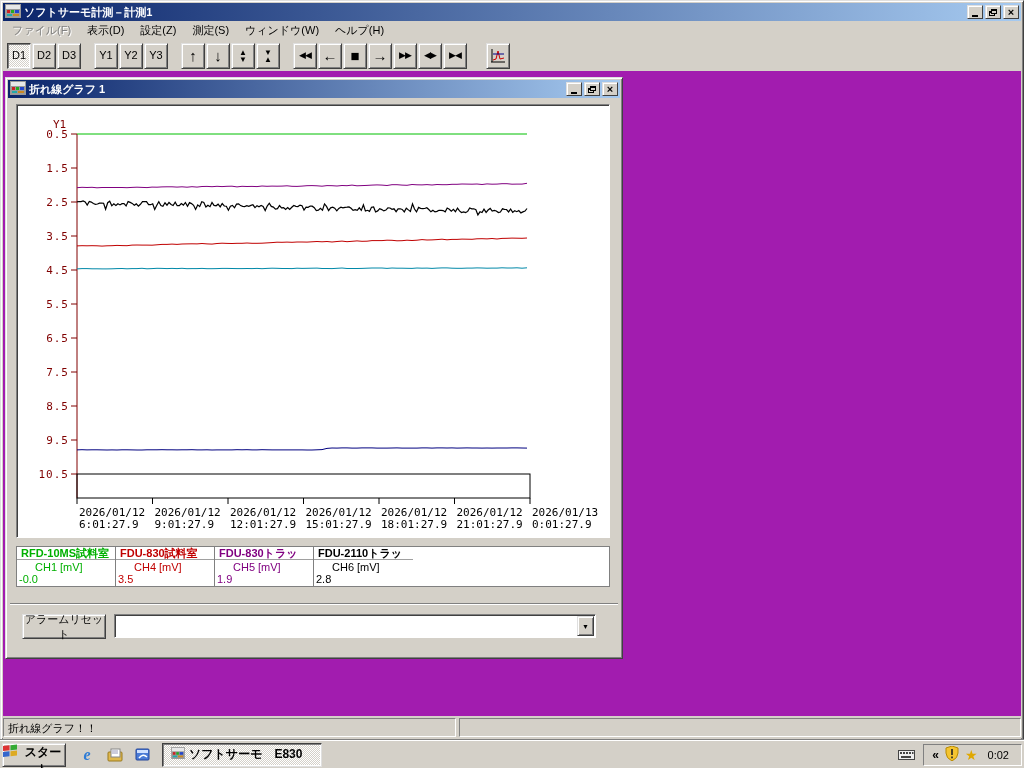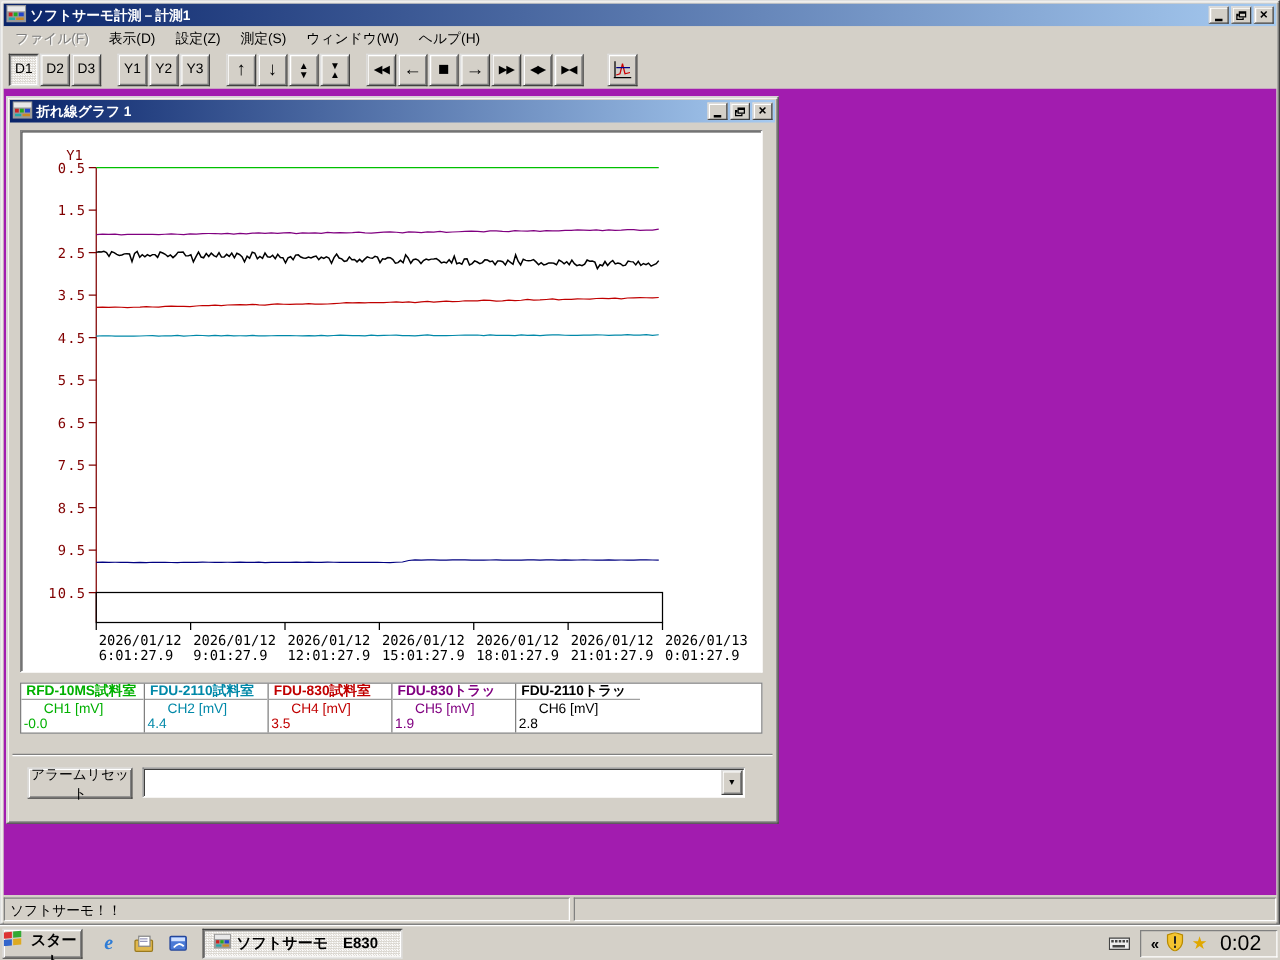--- a/index.html
+++ b/index.html
@@ -69,21 +69,21 @@
   #taskbar { position:absolute; left:0; right:0; top:740px; height:28px; background:#d4d0c8; border-top:1px solid #fff; box-shadow:0 -1px 0 #808080; display:flex; align-items:center; }
   #startbtn { margin-left:2px; width:64px; height:24px; display:flex; align-items:flex-start; justify-content:center; gap:3px; font-weight:bold; font-size:12px; }
   .qlaunch { display:flex; align-items:center; gap:10px; margin-left:12px; margin-right:10px; }
   .qicon { width:18px; height:18px; display:flex; align-items:center; justify-content:center; }
   .ie-e { color:#2e7cd6; font-size:16px; font-weight:bold; font-family:"Liberation Serif",serif; font-style:italic; }
   #taskbtn { width:160px; height:24px; display:flex; align-items:center; gap:4px; padding-left:8px; font-weight:bold; font-size:12px; }
   #tray { margin-left:auto; display:flex; align-items:center; height:28px; }
   #traypanel { display:flex; align-items:center; gap:6px; padding:0 8px; height:22px; border:1px solid; border-color:#808080 #fff #fff #808080; margin-right:2px; }
   .chev { font-size:12px; font-weight:bold; color:#000; }
   .star { color:#e0a800; font-size:14px; }
-  .clock { font-size:17px; padding:0 4px; }
+  .clock { font-size:11px; padding:0 4px; }
   .kbwrap { margin-right:8px; display:flex; align-items:center; }
 
   .appicon { display:inline-block; }
 </style>
 </head>
 <body>
 
 <div id="desktop">
 
   <div id="mainwin">
@@ -272,25 +272,20 @@
               <path d="M58.0 342.9L63.0 342.7L68.0 342.9L73.0 342.8L78.0 342.8L83.0 342.9L88.0 343.0L93.0 342.9L98.0 343.0L103.0 342.8L108.0 342.8L113.0 342.9L118.0 343.0L123.0 343.0L128.0 342.8L133.0 342.8L138.0 342.8L143.0 342.7L148.0 342.8L153.0 342.8L158.0 342.9L163.0 342.8L168.0 342.8L173.0 342.7L178.0 342.9L183.0 342.9L188.0 342.8L193.0 343.0L198.0 342.9L203.0 342.9L208.0 342.9L213.0 342.9L218.0 342.7L223.0 342.8L228.0 342.7L233.0 342.9L238.0 342.9L243.0 342.7L248.0 342.8L253.0 342.9L258.0 342.9L263.0 342.9L268.0 342.9L273.0 342.9L278.0 342.9L283.0 342.9L288.0 343.0L293.0 343.0L298.0 342.8L303.0 342.6L308.0 341.4L313.0 341.0L318.0 341.1L323.0 340.9L328.0 340.9L333.0 341.1L338.0 341.1L343.0 340.9L348.0 340.9L353.0 340.9L358.0 341.1L363.0 341.1L368.0 341.1L373.0 341.0L378.0 340.9L383.0 341.1L388.0 341.1L393.0 341.1L398.0 341.1L403.0 340.9L408.0 340.9L413.0 341.1L418.0 340.9L423.0 340.9L428.0 341.0L433.0 340.9L438.0 341.1L443.0 341.0L448.0 340.9L453.0 341.0L458.0 341.0L463.0 341.1L468.0 341.0L473.0 341.1L478.0 341.0L483.0 341.0L488.0 341.0L493.0 340.9L498.0 340.9L503.0 341.0L508.0 341.1" fill="none" stroke="#000080" stroke-width="1"></path>
             </svg>
         </div>
 
         <div id="legend">
             <div class="legcol" style="color: rgb(0, 176, 0);">
               <div class="legtitle">RFD-10MS試料室</div>
               <div class="legch">CH1 [mV]</div>
               <div class="legval">-0.0</div>
             </div>
-            <div class="legcol" style="color: rgb(0, 136, 168);">
-              <div class="legtitle">FDU-2110試料室</div>
-              <div class="legch">CH2 [mV]</div>
-              <div class="legval">4.4</div>
-            </div>
             <div class="legcol" style="color: rgb(192, 0, 0);">
               <div class="legtitle">FDU-830試料室</div>
               <div class="legch">CH4 [mV]</div>
               <div class="legval">3.5</div>
             </div>
             <div class="legcol" style="color: rgb(128, 0, 128);">
               <div class="legtitle">FDU-830トラッ</div>
               <div class="legch">CH5 [mV]</div>
               <div class="legval">1.9</div>
             </div>
@@ -305,21 +300,21 @@
 
         <button id="alarmbtn" class="btn3d">アラームリセット</button>
         <div id="combo">
           <span class="cval"></span>
           <span class="cbtn btn3d">▼</span>
         </div>
       </div>
     </div>
 
     <div id="statusbar">
-      <div class="cell1 statuscell">ソフトサーモ！！</div>
+      <div class="cell1 statuscell">折れ線グラフ！！</div>
       <div class="cell2 statuscell"></div>
     </div>
   </div>
 
   <div id="taskbar">
     <button id="startbtn" class="btn3d">
       <span>
         <svg width="15" height="13" viewBox="0 0 15 13">
             <g transform="skewY(-6)">
               <rect x="0" y="2" width="6.5" height="5" fill="#d33"></rect>

